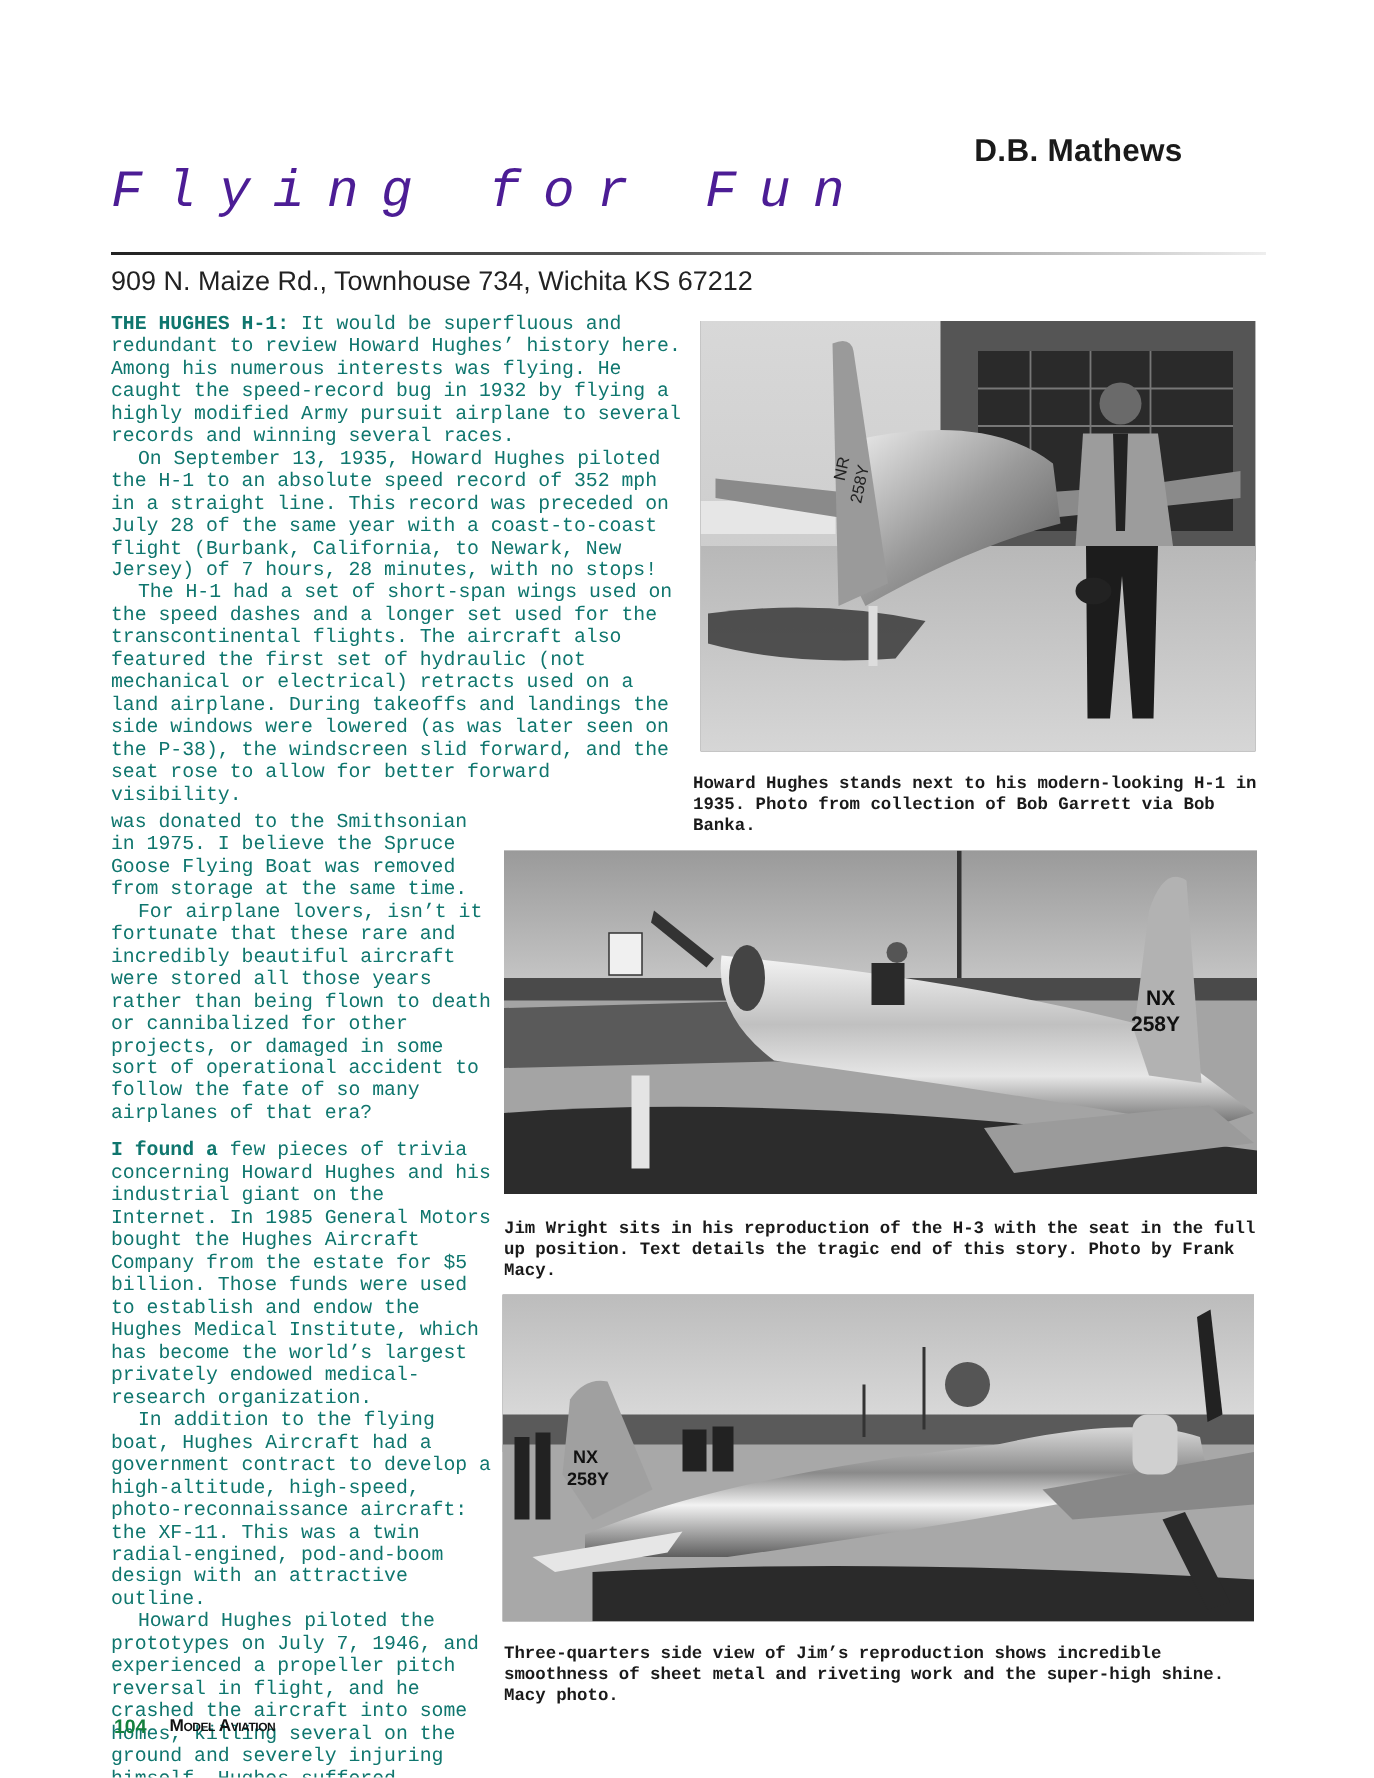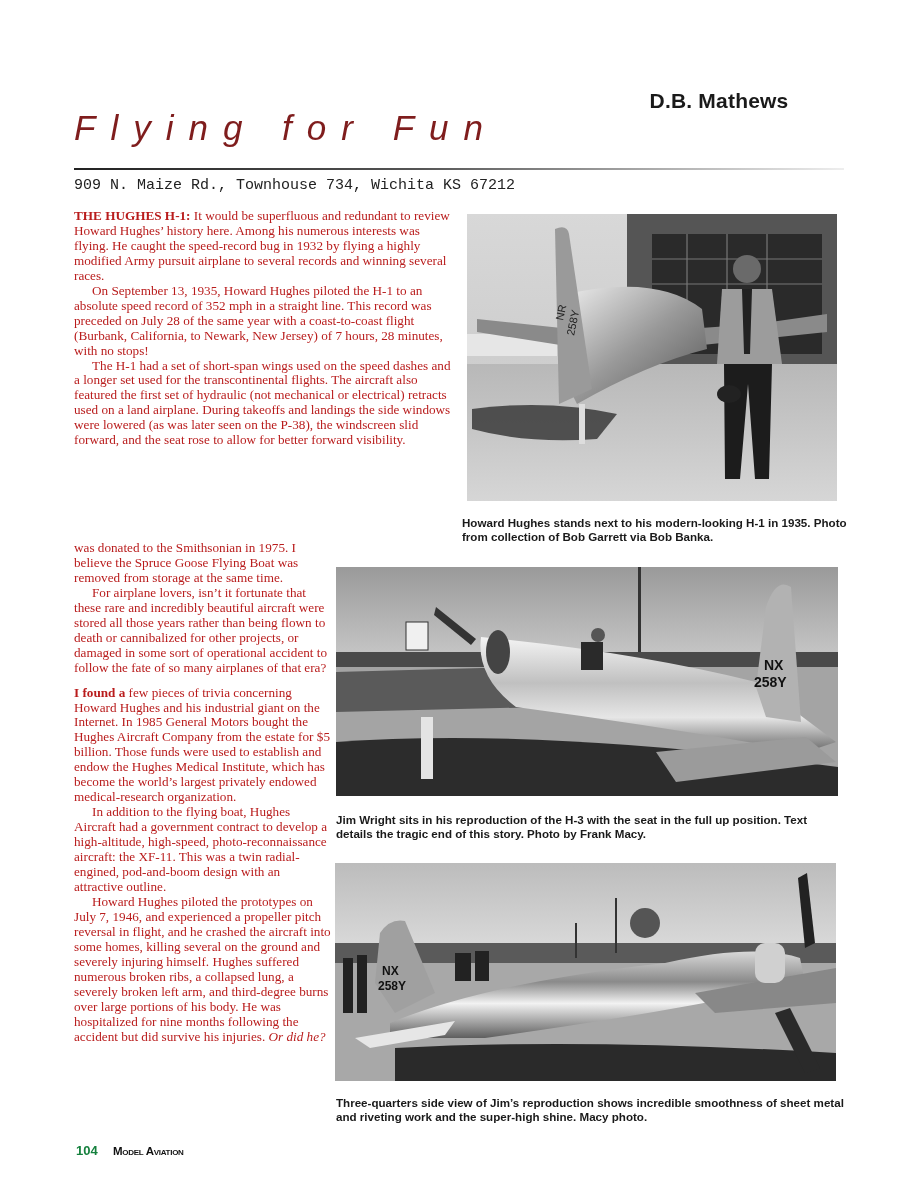--- a/index.html
+++ b/index.html
@@ -1,42 +1,42 @@
 <!DOCTYPE html>
 <html><head>
 <meta charset="utf-8">
 <style>
   html, body { margin: 0; padding: 0; background: #ffffff; }
   body { width: 916px; height: 1185px; position: relative; overflow: hidden; color: #111; }
   .abs { position: absolute; }
 
   .author { left: 600px; top: 89px; width: 238px; text-align: center;
     font-family: "Liberation Sans", sans-serif; font-weight: bold; font-size: 21px; color: #1a1a1a; letter-spacing: 0.2px; }
-  .title { left: 74px; top: 108px; font-family: Liberation Sans, sans-serif; font-style: italic;
-    font-size: 35px; letter-spacing: 15px; color: #7f1d1d; font-weight: normal; }
+  .title { left: 74px; top: 108px; font-family: Liberation Mono, monospace; font-style: italic;
+    font-size: 35px; letter-spacing: 15px; color: #4c1d95; font-weight: normal; }
   .rule { left: 74px; top: 168px; width: 770px; height: 2px;
     background: linear-gradient(to right, #222 0%, #555 45%, #aaa 75%, #eee 100%); }
-  .address { left: 74px; top: 177px; font-family: Liberation Mono, monospace; font-size: 15px; color: #222; }
+  .address { left: 74px; top: 177px; font-family: Liberation Sans, sans-serif; font-size: 18px; color: #222; }
 
-  .body-text { font-family: Liberation Serif, serif; font-size: 13.2px; line-height: 14.95px; color: #b91c1c; }
+  .body-text { font-family: Liberation Mono, monospace; font-size: 13.2px; line-height: 14.95px; color: #0f766e; }
   .body-text p { margin: 0; text-indent: 18px; }
   .body-text p.lead { text-indent: 0; }
   .body-text p.gap { margin-top: 10px; }
   .col-a { left: 74px; top: 209px; width: 380px; }
   .col-b { left: 74px; top: 541px; width: 258px; }
   .body-text .kicker { font-weight: bold; }
   .body-text em { font-style: italic; }
 
   .photo { overflow: hidden; background: #888; }
   .photo svg { display: block; width: 100%; height: 100%; }
   .photo1 { left: 467px; top: 214px; width: 370px; height: 287px; }
   .photo2 { left: 336px; top: 567px; width: 502px; height: 229px; }
   .photo3 { left: 335px; top: 863px; width: 501px; height: 218px; }
 
-  .caption { font-family: Liberation Sans, sans-serif; font-weight: bold; font-size: 11.6px; line-height: 14px; color: #1a1a1a; }
+  .caption { font-family: Liberation Mono, monospace; font-weight: bold; font-size: 11.6px; line-height: 14px; color: #1a1a1a; }
   .cap1 { left: 462px; top: 516px; width: 390px; }
   .cap2 { left: 336px; top: 813px; width: 510px; }
   .cap3 { left: 336px; top: 1096px; width: 510px; }
 
   .folio { left: 76px; top: 1143px; font-family: "Liberation Sans", sans-serif; font-weight: bold; font-size: 13px; color: #15803d; }
   .mag { left: 113px; top: 1145px; font-family: "Liberation Sans", sans-serif; font-weight: bold; 
     font-size: 11.5px; color: #111; font-variant: small-caps; letter-spacing: -0.3px; text-transform: none; }
 </style>
 </head>
 <body>

